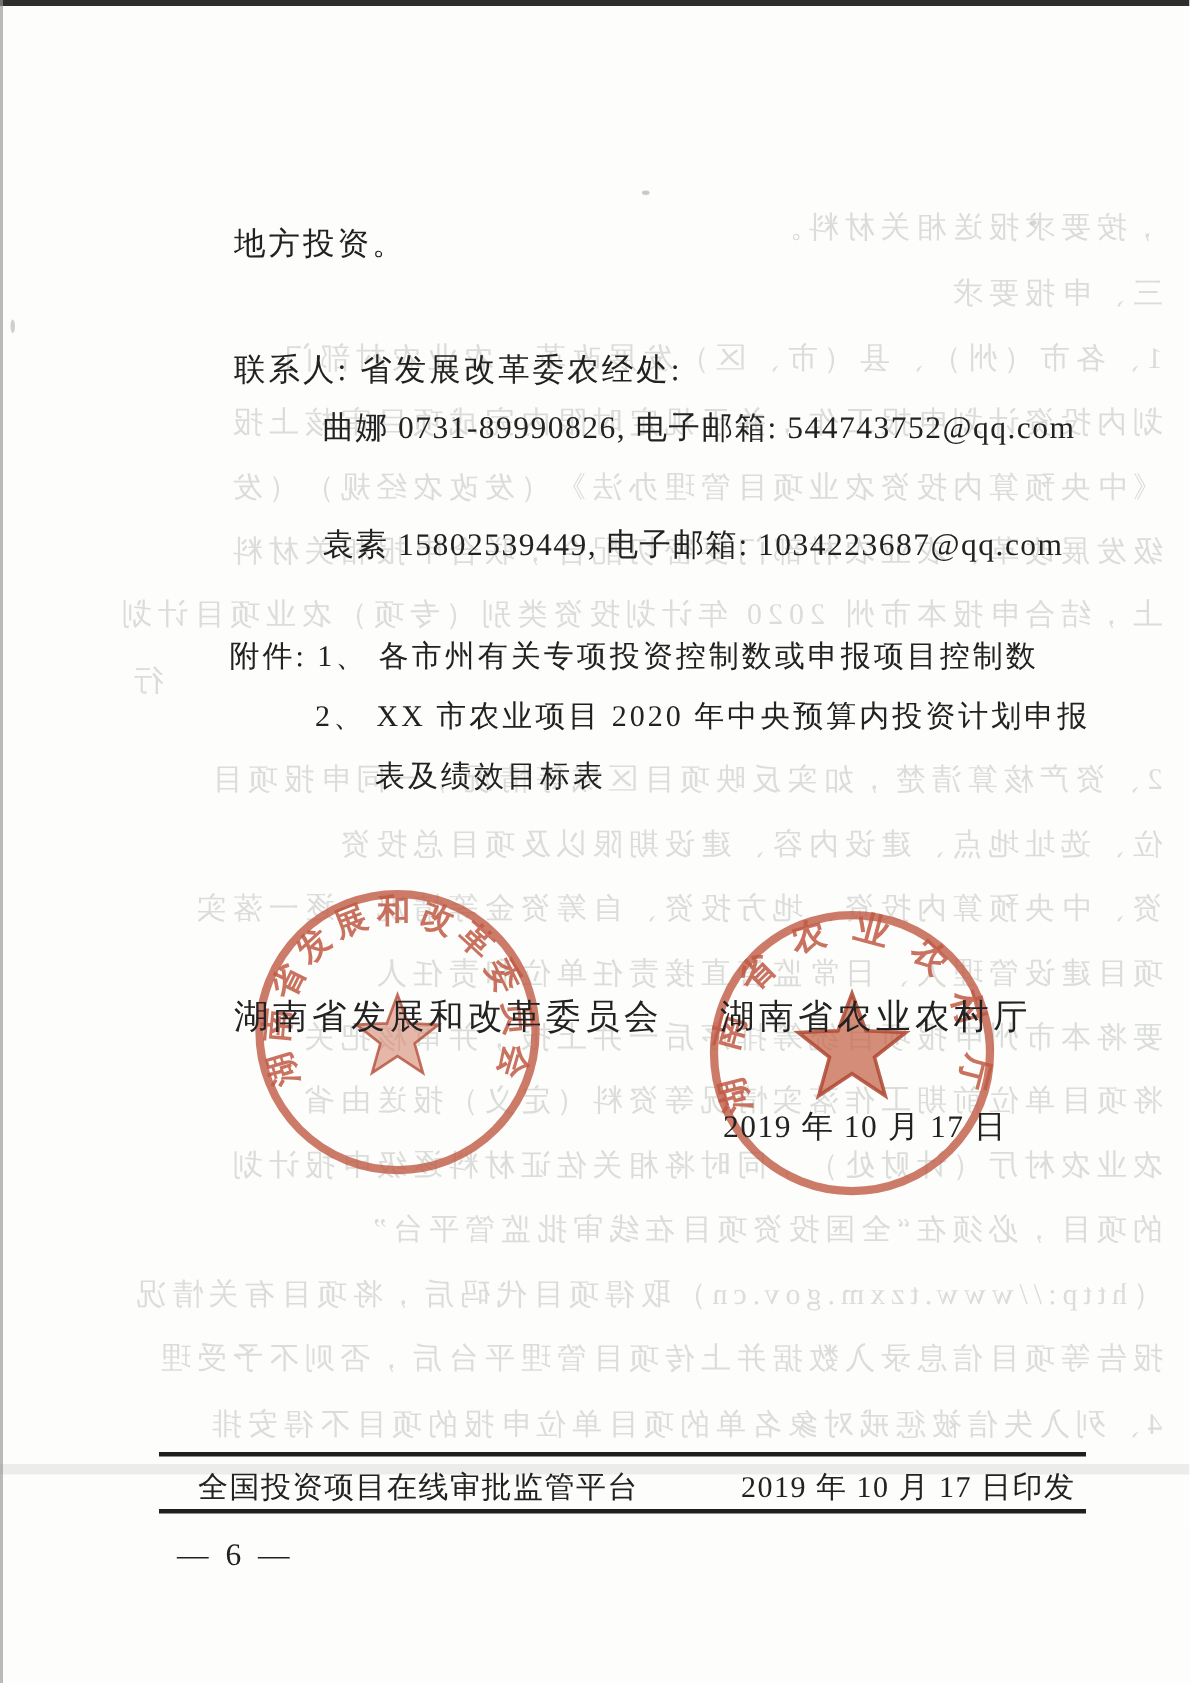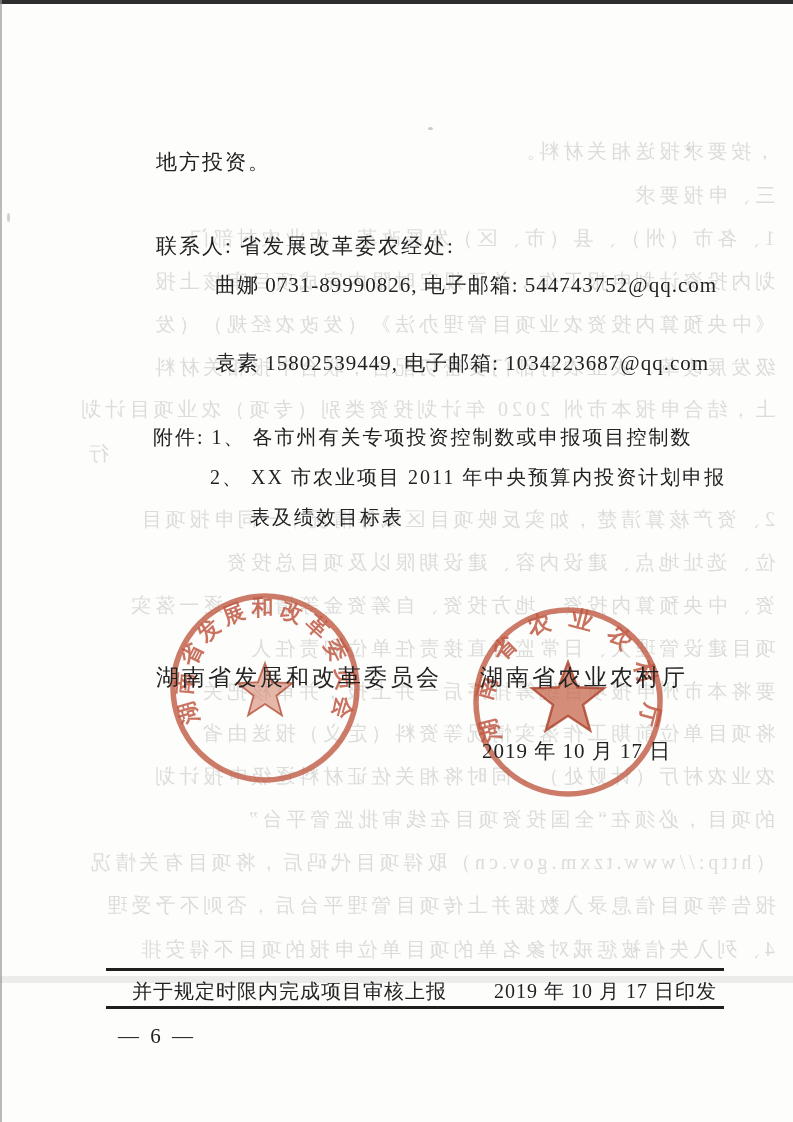--- a/index.html
+++ b/index.html
@@ -125,30 +125,30 @@
 
   <div class="line body-text" style="left:156px;top:232px;">联系人:  省发展改革委农经处:</div>
 
   <div class="line body-text" style="left:215px;top:271px;letter-spacing:1px;">曲娜 0731-89990826, 电子邮箱:  544743752@qq.com</div>
 
 
   <div class="line body-text" style="left:215px;top:349px;letter-spacing:1px;">袁素 15802539449,  电子邮箱:  1034223687@qq.com</div>
 
   <div class="line attach-text" style="left:153px;top:424px;">附件: 1、 各市州有关专项投资控制数或申报项目控制数</div>
 
-  <div class="line attach-text" style="left:210px;top:464px;">2、  XX 市农业项目 2011 年中央预算内投资计划申报</div>
+  <div class="line attach-text" style="left:210px;top:464px;">2、  XX 市农业项目 2020 年中央预算内投资计划申报</div>
 
   <div class="line attach-text" style="left:250px;top:504px;">表及绩效目标表</div>
 
   <div class="line sig-text" style="left:156px;top:662px;">湖南省发展和改革委员会</div>
 
   <div class="line sig-text" style="left:480px;top:662px;">湖南省农业农村厅</div>
 
   <div class="line date-text" style="left:482px;top:737px;">2019 年 10 月 17 日</div>
 
   <div class="rule r1"></div>
-  <div class="line footer-text" style="left:132px;top:978px;">并于规定时限内完成项目审核上报</div>
+  <div class="line footer-text" style="left:132px;top:978px;">全国投资项目在线审批监管平台</div>
   <div class="line footer-text" style="right:76px;top:978px;">2019 年 10 月 17 日印发</div>
   <div class="rule r2"></div>
 
   <div class="line pagenum-text" style="left:118px;top:1024px;">— 6 —</div>
 
 </div>
 
 </body></html>

